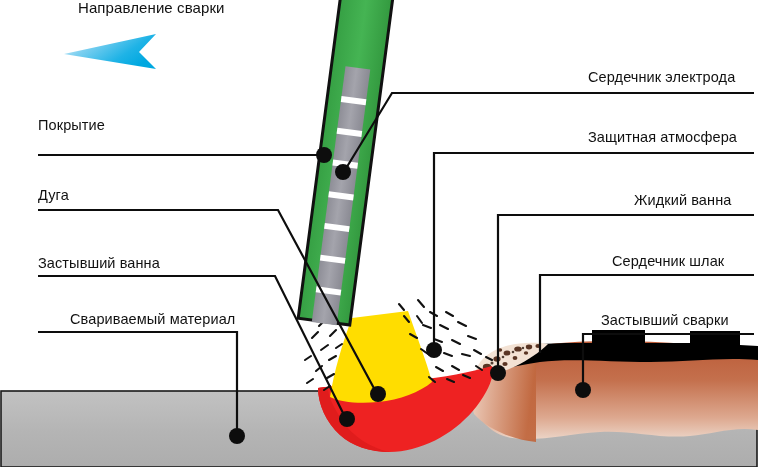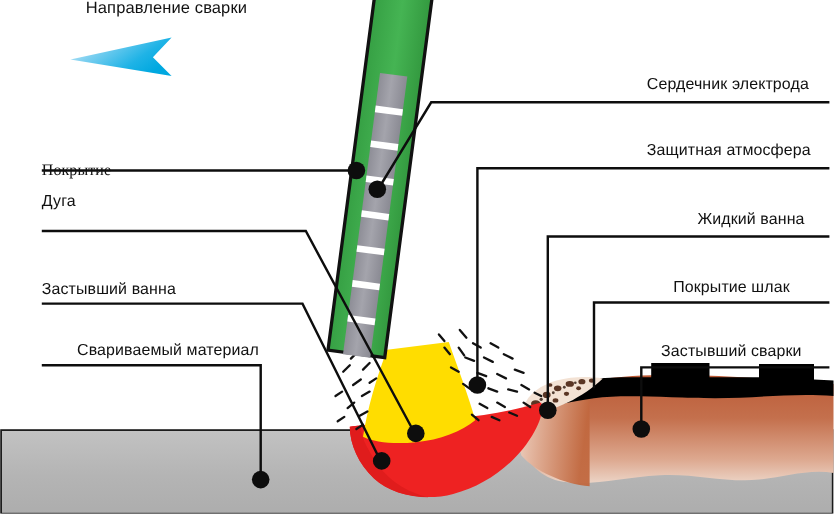--- a/index.html
+++ b/index.html
@@ -257,24 +257,24 @@
       <circle r="8" cx="237" cy="436"></circle>
       <circle r="8" cx="343" cy="172"></circle>
       <circle r="8" cx="434" cy="350"></circle>
       <circle r="8" cx="498" cy="373"></circle>
       <circle r="8" cx="583" cy="390"></circle>
     </g>
   </svg>
 
   <div class="lbl title" style="left:78px; top:0px;">Направление сварки</div>
 
-  <div class="lbl" style="left: 38px; top: 148px; font-family: Liberation Serif, serif;">Покрытие</div>
-  <div class="lbl" style="left: 38px; top: 176px;">Дуга</div>
+  <div class="lbl" style="left: 38px; top: 118px;">Покрытие</div>
+  <div class="lbl" style="left: 38px; top: 188px;">Дуга</div>
   <div class="lbl" style="left: 38px; top: 256px;">Застывший ванна</div>
   <div class="lbl" style="left: 38px; top: 312px; margin-left: 32px;">Свариваемый материал</div>
 
   <div class="lbl right" style="left: 588px; top: 130px;">Защитная атмосфера</div>
   <div class="lbl right" style="left: 588px; top: 70px;">Сердечник электрода</div>
   <div class="lbl right" style="left: 634px; top: 193px;">Жидкий ванна</div>
-  <div class="lbl right" style="left: 612px; top: 254px;">Покрытие шлак</div>
+  <div class="lbl right" style="left: 612px; top: 254px;">Сердечник шлак</div>
   <div class="lbl right" style="left: 601px; top: 313px;">Застывший сварки</div>
 
 </div>
 
 </body></html>

